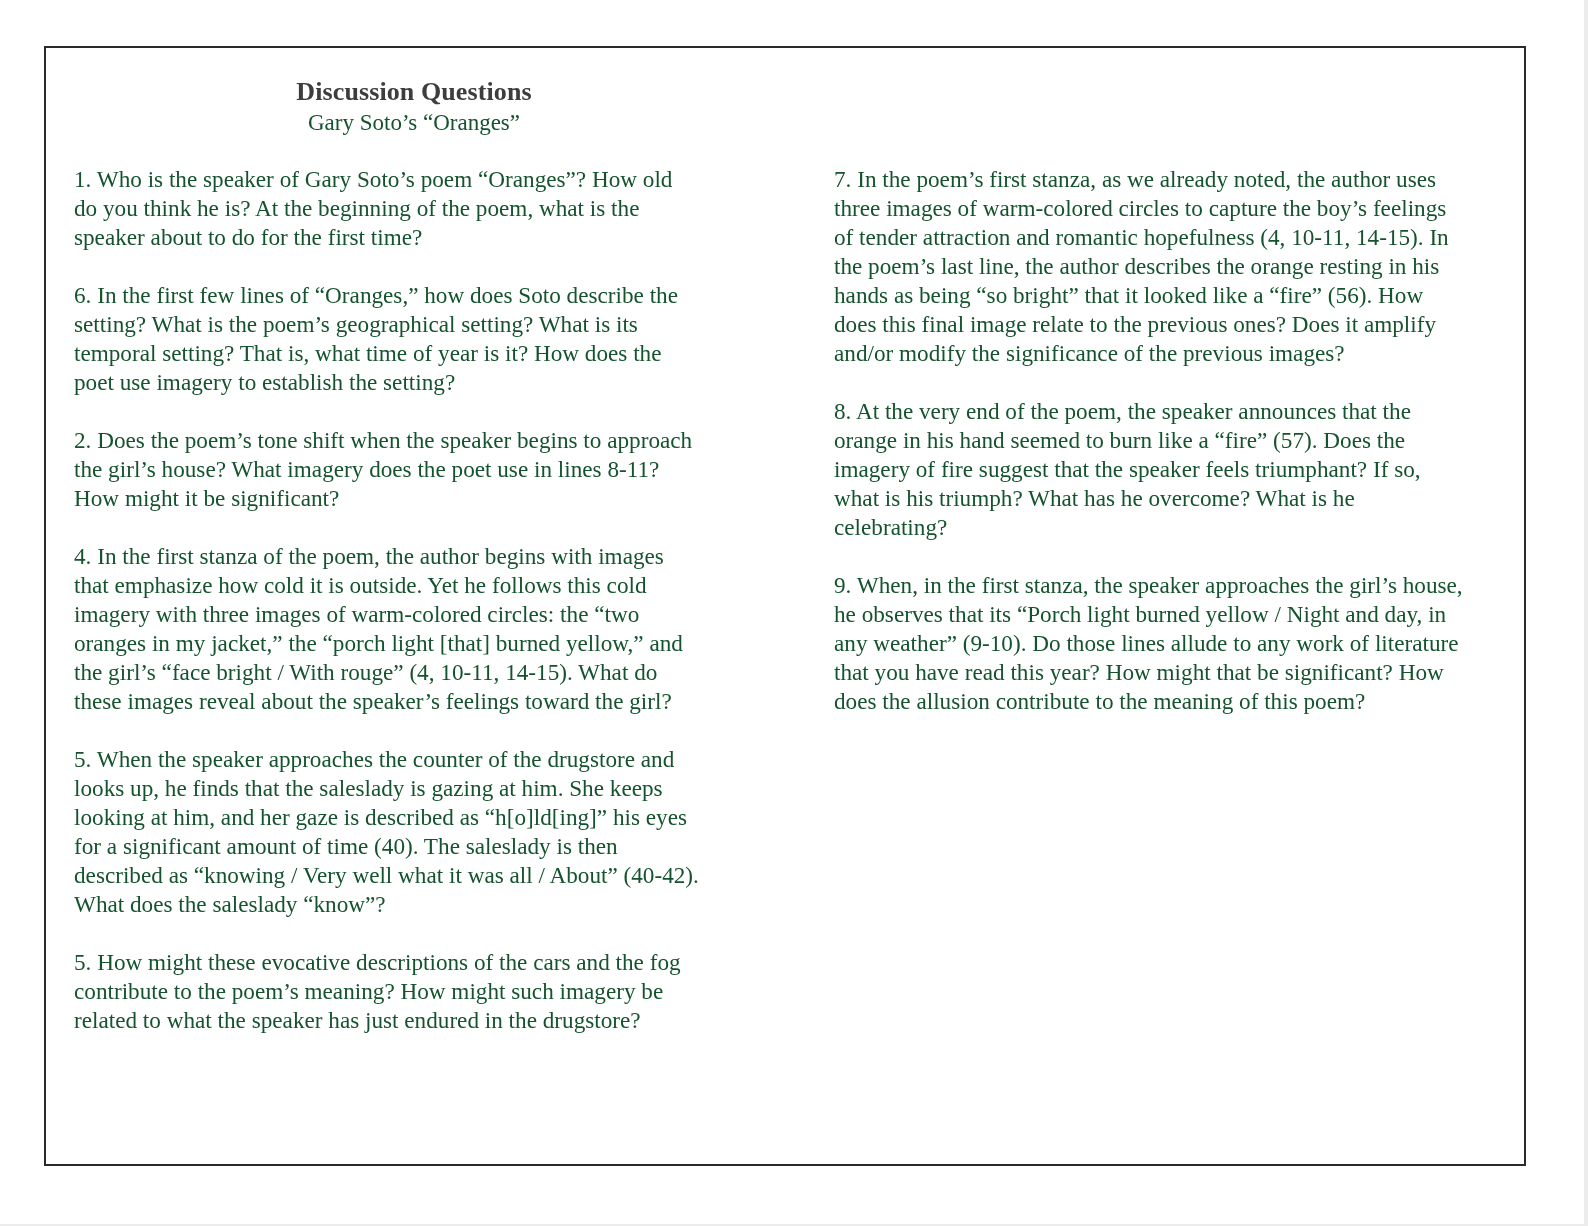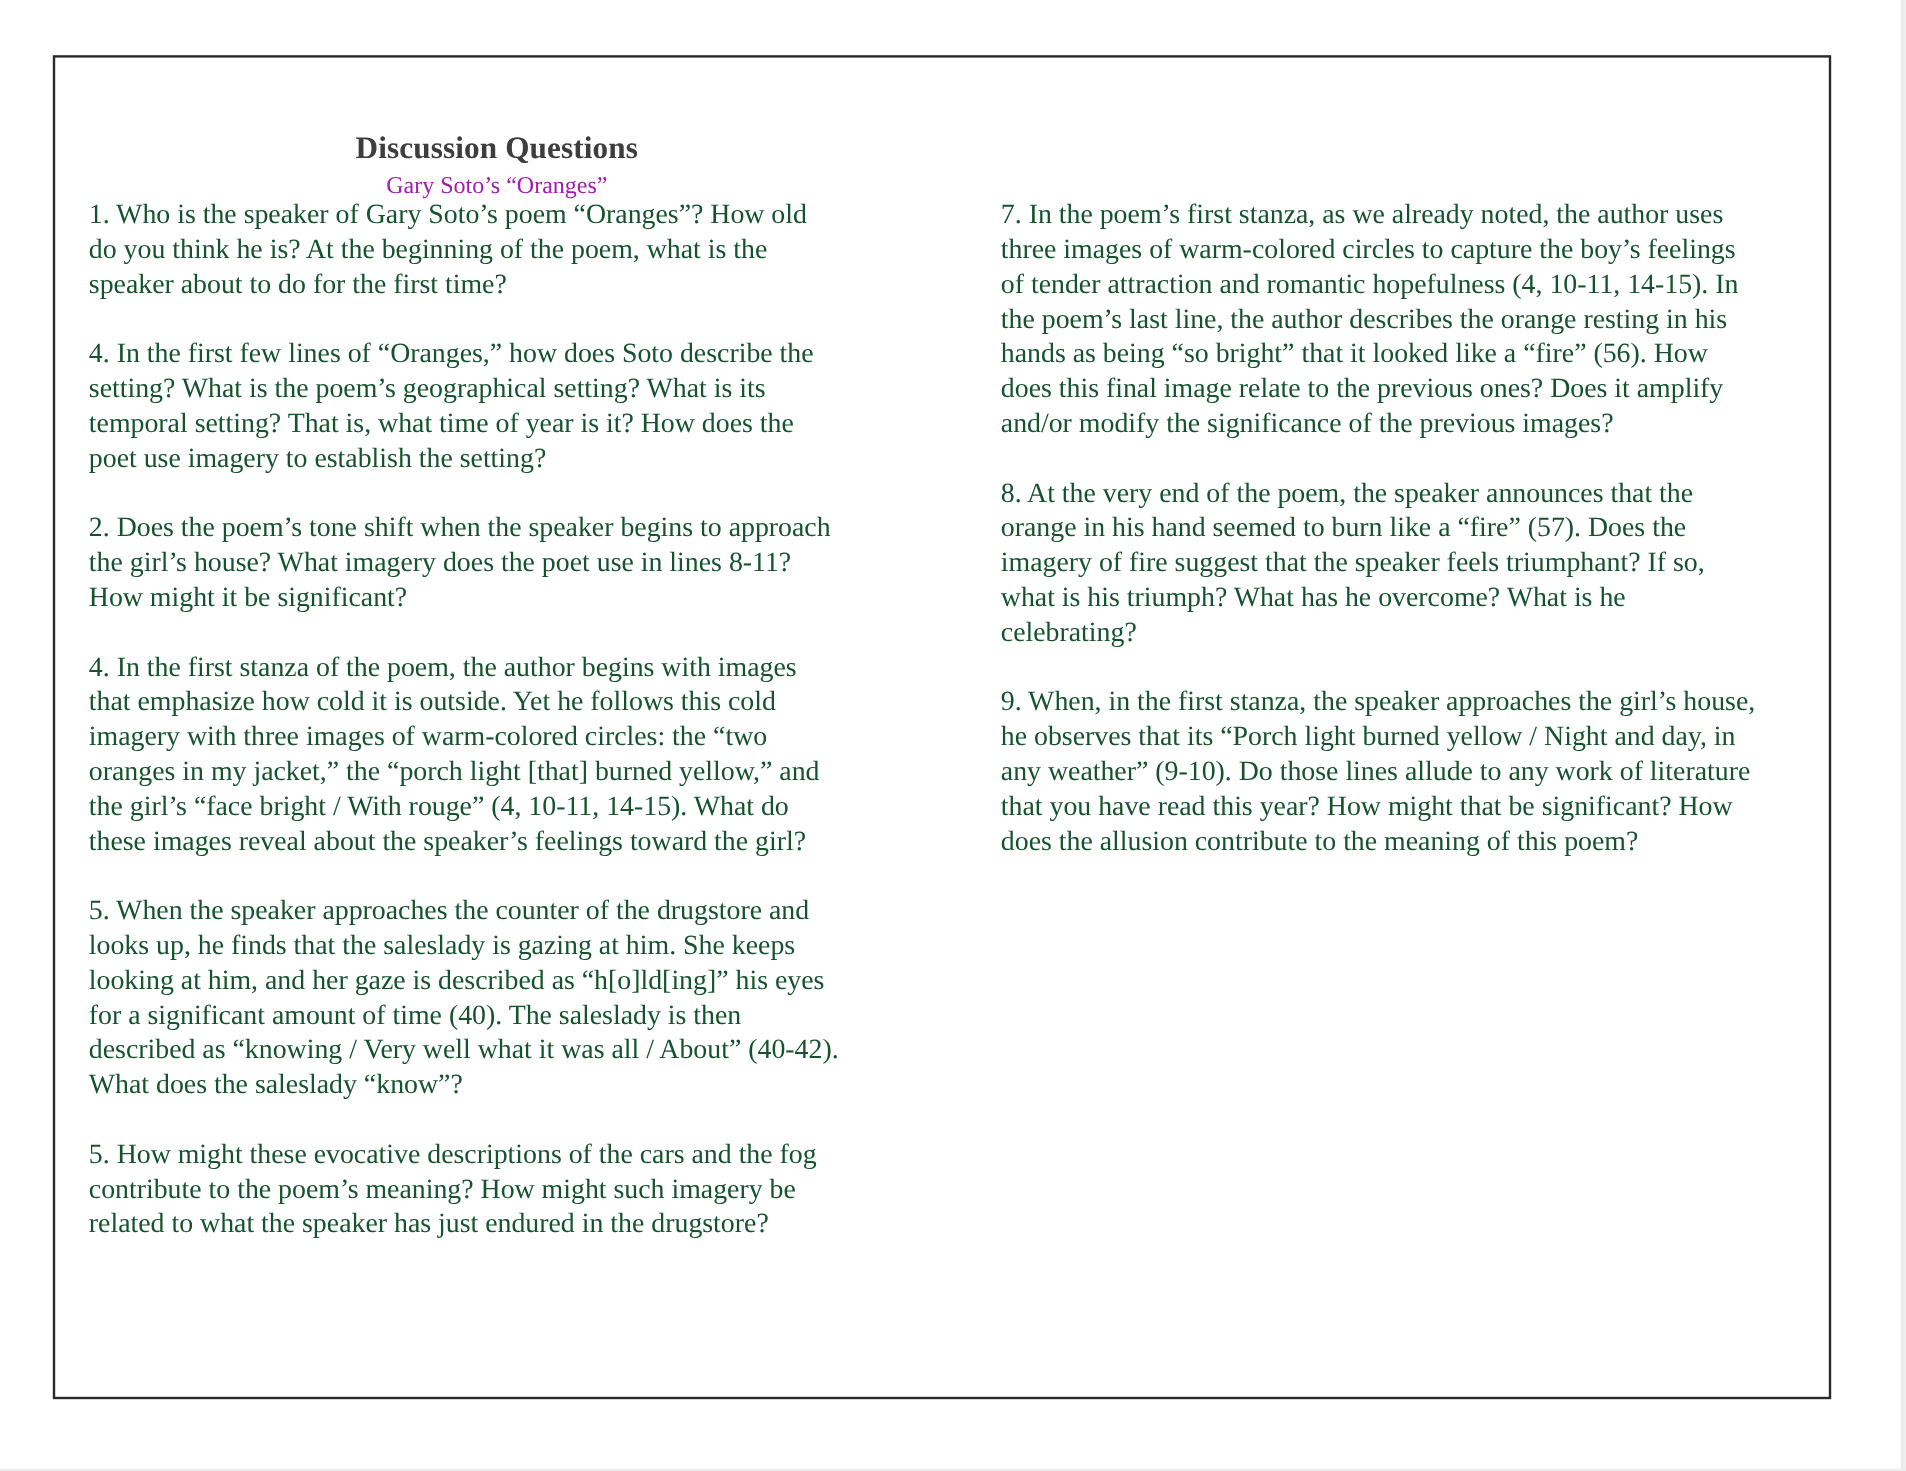--- a/index.html
+++ b/index.html
@@ -40,32 +40,31 @@
       border: 2px solid #2a2a2a;
       box-sizing: border-box;
       background: #ffffff;
     }
     .header {
       position: absolute;
       left: 238px;
       top: 28px;
       width: 260px;
       text-align: center;
-      margin-top: 32px;
     }
     .title {
       font-weight: bold;
       font-size: 26px;
       color: #3d3d3d;
       line-height: 32px;
       letter-spacing: 0.1px;
     }
     .subtitle {
-      font-size: 20px;
-      color: #a21caf;
+      font-size: 23px;
+      color: #14532d;
       line-height: 30px;
     }
     .col {
       position: absolute;
       top: 117px;
       font-size: 23.2px;
       line-height: 29px;
       color: #14532d;
     }
     .col-left {
@@ -90,21 +89,21 @@
 <div class="frame">
   <div class="header">
     <div class="title">Discussion Questions</div>
     <div class="subtitle">Gary Soto’s “Oranges”</div>
   </div>
 
   <div class="col col-left">
     <p class="question">1. Who is the speaker of Gary Soto’s poem “Oranges”?  How old
 do you think he is?  At the beginning of the poem, what is the
 speaker about to do for the first time?</p>
-    <p class="question">4. In the first few lines of “Oranges,” how does Soto describe the
+    <p class="question">6. In the first few lines of “Oranges,” how does Soto describe the
 setting?  What is the poem’s geographical setting?  What is its
 temporal setting?  That is, what time of year is it?  How does the
 poet use imagery to establish the setting?</p>
     <p class="question">2. Does the poem’s tone shift when the speaker begins to approach
 the girl’s house?  What imagery does the poet use in lines 8-11?
 How might it be significant?</p>
     <p class="question">4. In the first stanza of the poem, the author begins with images
 that emphasize how cold it is outside.  Yet he follows this cold
 imagery with three images of warm-colored circles: the “two
 oranges in my jacket,” the “porch light [that] burned yellow,” and

